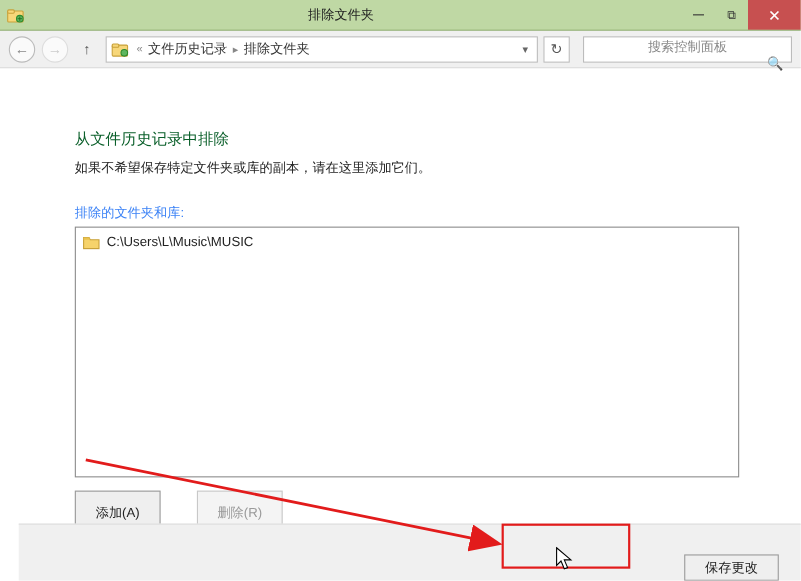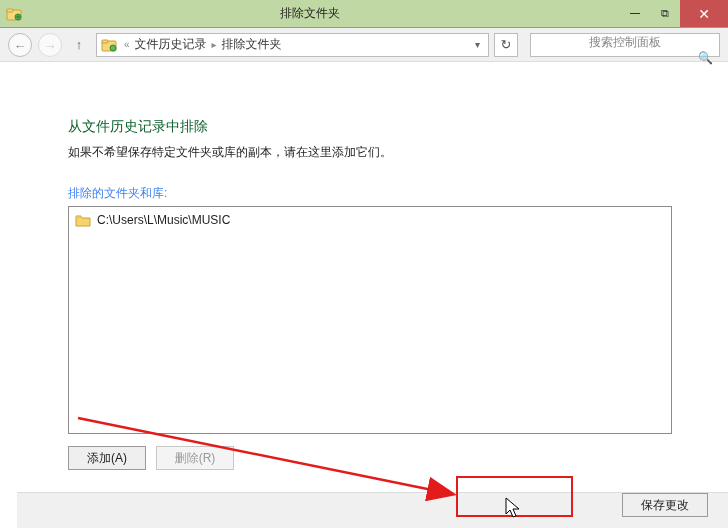--- a/index.html
+++ b/index.html
@@ -31,25 +31,25 @@
 
   
   .content { position: absolute; top: 62px; bottom: 52px; left: 0; right: 0; padding: 24px 56px 10px 68px; }
   .heading { color: #0a5f2a; font-size: 14px; margin-bottom: 8px; margin-top: 32px; }
   .subtext { font-size: 12px; color: #222; margin-bottom: 24px; }
   .listlabel { font-size: 12px; color: #3b82f6; margin-bottom: 4px; }
   .listbox { border: 1px solid #8c8c8c; height: 228px; background: #fff; padding: 4px 6px; overflow: auto; }
   .listitem { display: flex; align-items: center; gap: 6px; font-size: 12px; color: #222; padding: 2px 0; }
   .folder-icon { display: inline-flex; width: 16px; height: 14px; }
   .btnrow { margin-top: 12px; display: flex; gap: 10px; }
-  .wbtn { min-width: 78px; height: 24px; font-size: 12px; border: 1px solid #9a9a9a; background: #efefef; color: #222; display: inline-flex; align-items: center; justify-content: center; padding: 0 10px; cursor: pointer; }
-  .wbtn:disabled { color: #9a9a9a; border-color: #c8c8c8; background: #f4f4f4; cursor: default; }
+  .wbtn { min-width: 78px; height: 40px; font-size: 12px; border: 1px solid #9a9a9a; background: #efefef; color: #222; display: inline-flex; align-items: center; justify-content: center; padding: 0 10px; cursor: pointer; }
+  .wbtn:disabled { color: #9a9a9a; border-color: #c8c8c8; background: #f4f4f4; cursor: default; margin-left: 23px; }
 
   
-  .footer { position: absolute; left: 0; right: 0; bottom: 0; height: 36px; background: #f0f0f0; border-top: 1px solid #ddd; display: flex; align-items: flex-start; justify-content: flex-end; padding-right: 20px; gap: 14px; margin-left: 17px; }
+  .footer { position: absolute; left: 0; right: 0; bottom: 0; height: 52px; background: #f0f0f0; border-top: 1px solid #ddd; display: flex; align-items: flex-end; justify-content: flex-end; padding-right: 20px; gap: 14px; margin-left: 17px; }
   .fbtn { min-width: 86px; height: 24px; font-size: 12px; border: 1px solid #9a9a9a; background: #efefef; color: #222; display: inline-flex; align-items: center; justify-content: center; padding: 0 12px; cursor: pointer; }
 
   
   .redbox { position: absolute; border: 2px solid #e21b1b; left: 456px; top: 476px; width: 117px; height: 41px; pointer-events: none; }
   
   .arrow-svg { position: absolute; left: 0; top: 0; pointer-events: none; }
   
   .cursor-svg { position: absolute; left: 505px; top: 497px; pointer-events: none; }
 </style>
 </head>

